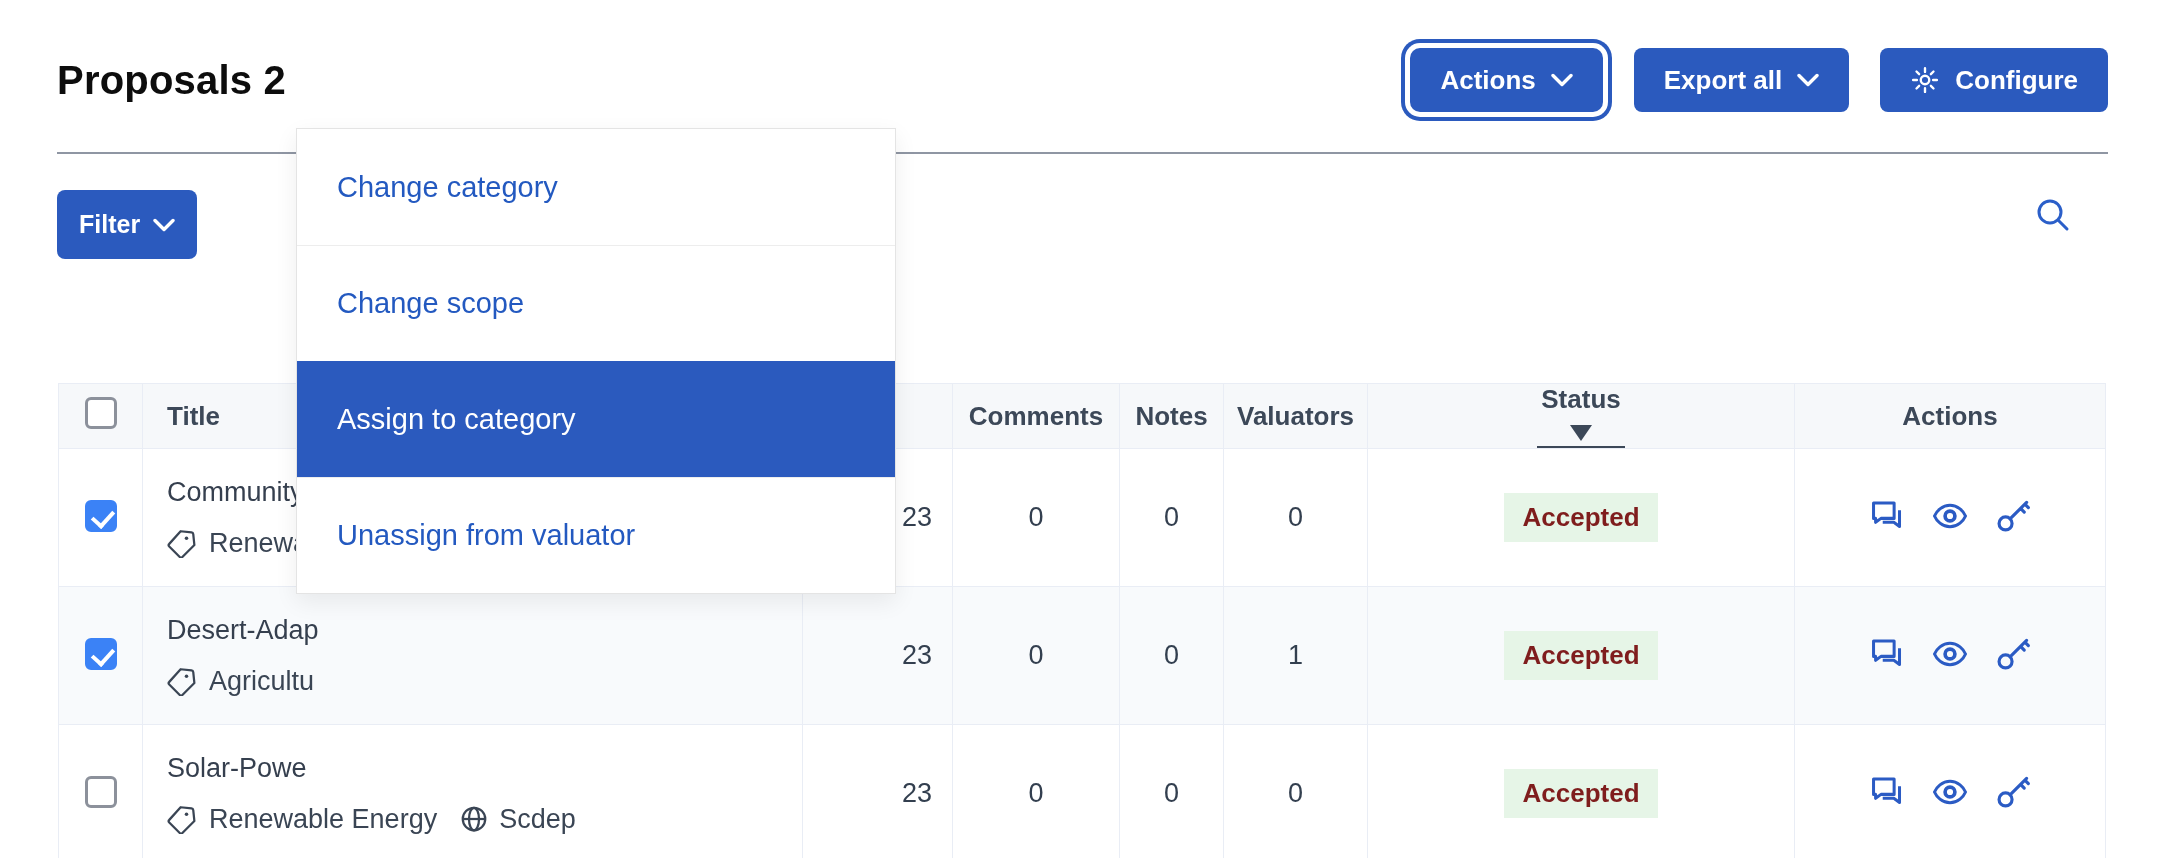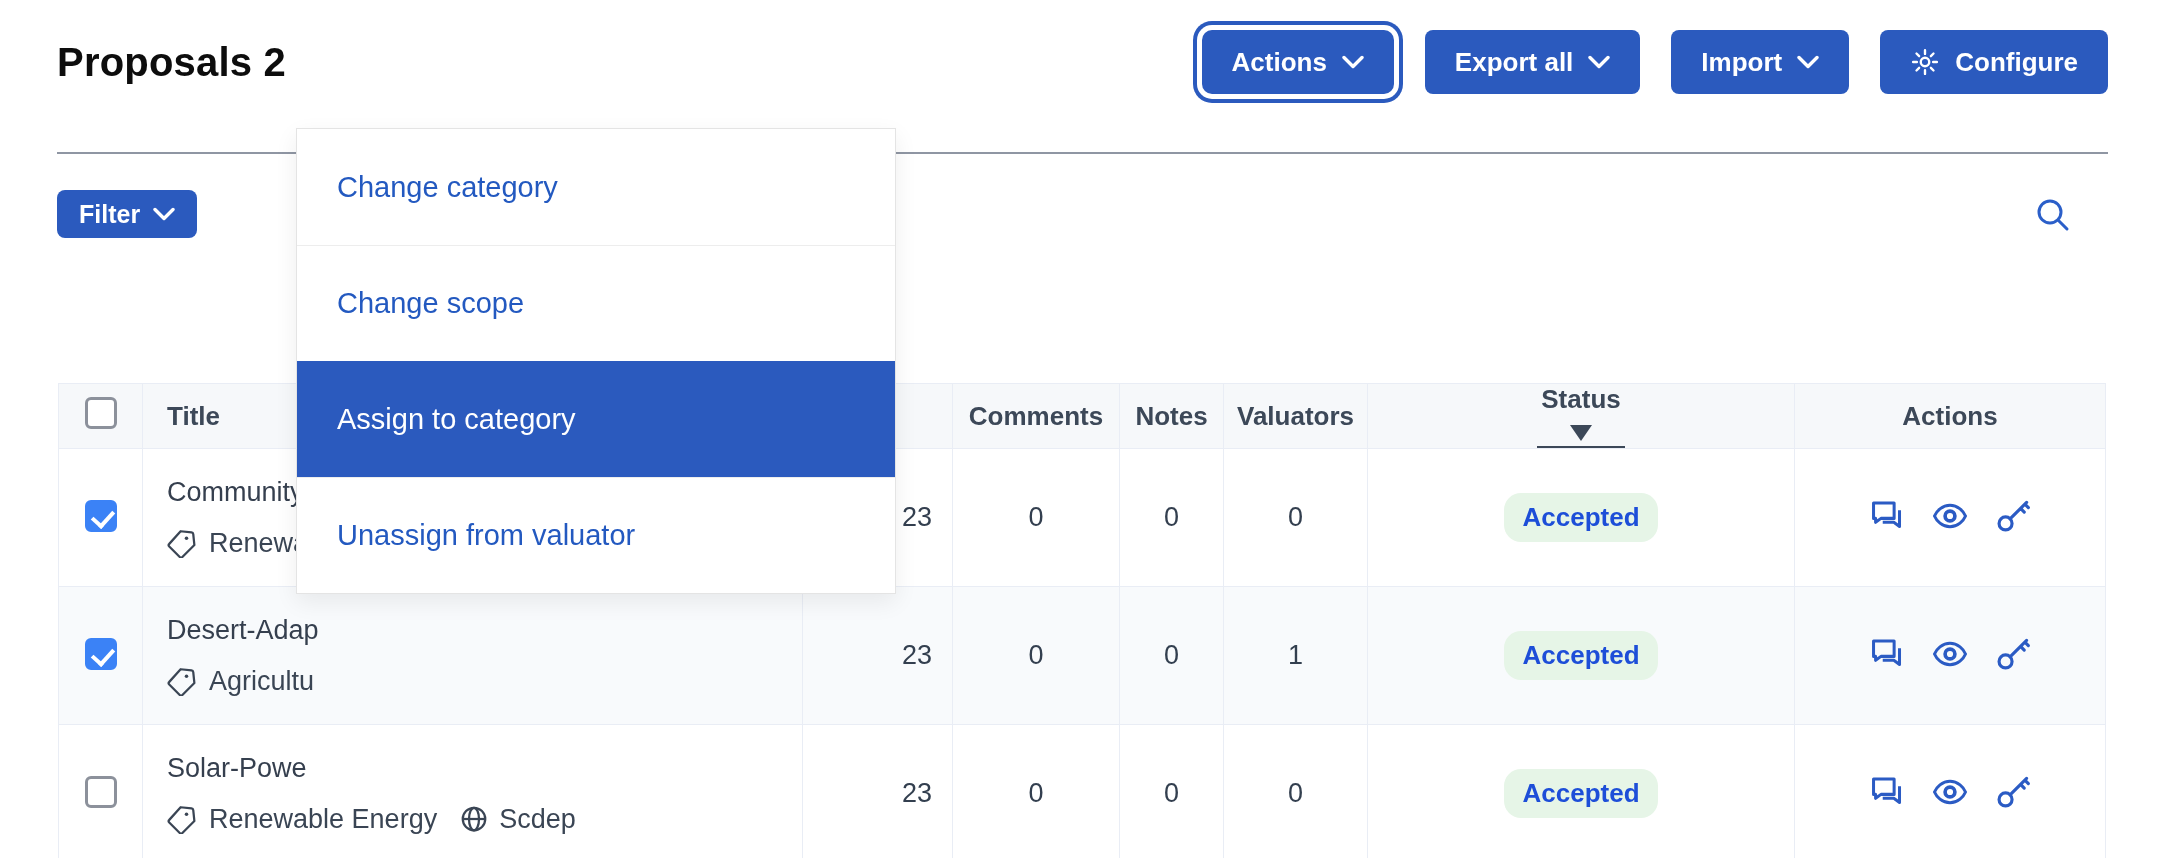--- a/index.html
+++ b/index.html
@@ -1,36 +1,36 @@
 <!DOCTYPE html>
 <html><head>
 <meta charset="utf-8">
 <style>
   * { margin:0; padding:0; box-sizing:border-box; }
   html,body { width:2166px; height:858px; background:#ffffff;
     font-family:"Liberation Sans", sans-serif; overflow:hidden; position:relative; }
 
   
-  .topbar { position:absolute; left:57px; right:58px; top:26px; height:72px;
+  .topbar { position:absolute; left:57px; right:58px; top:44px; height:72px;
     display:flex; align-items:center; justify-content:space-between; }
   .page-title { font-size:40px; font-weight:700; color:#0d0d0d; letter-spacing:.2px; }
   .btn-row { display:flex; align-items:center; gap:31px; }
   .btn { background:#2b5abe; color:#fff; font-weight:700; font-size:26px;
     height:64px; padding:0 30px; border-radius:8px; border:none;
     display:inline-flex; align-items:center; gap:15px; cursor:pointer;
     font-family:"Liberation Sans", sans-serif; white-space:nowrap; }
   .btn.focused { box-shadow:0 0 0 5px #ffffff, 0 0 0 9px #2b5abe; border-radius:10px; }
   .chev { width:22px; height:14px; display:block; }
   .gear { width:30px; height:30px; display:block; }
 
   
   .rule { position:absolute; left:57px; right:58px; top:152px; height:2px; background:#8f96a3; }
 
   
-  .btn-filter { position:absolute; left:57px; top:190px; height:48px; font-size:25px;
+  .btn-filter { position:absolute; left:57px; top:190px; height:69px; font-size:25px;
     padding:0 22px; gap:13px; }
   .search-ico { position:absolute; left:2032px; top:194px; width:44px; height:44px; cursor:pointer; }
 
   
   .tablewrap { position:absolute; left:58px; top:383px; width:2047px; }
   table { border-collapse:collapse; table-layout:fixed; width:2047px;
     border:1px solid #e9edf5; }
   col.c-check{width:84px;} col.c-title{width:660px;} col.c-date{width:150px;}
   col.c-comments{width:167px;} col.c-notes{width:104px;} col.c-valuators{width:144px;}
   col.c-status{width:427px;} col.c-actions{width:311px;}
@@ -55,22 +55,22 @@
   .cb.checked::after { content:""; position:absolute; left:8px; top:3px; width:10px; height:17px;
     border:solid #fff; border-width:0 4px 4px 0; transform:rotate(42deg); }
 
   .titlecell { padding:18px 0 18px 24px; }
   .row-title { font-size:27px; color:#353f4e; margin-bottom:20px; white-space:nowrap; }
   .row-cat { display:flex; align-items:center; gap:12px; font-size:27px; color:#3a4554; white-space:nowrap; }
   .tag-ico, .globe-ico { width:30px; height:30px; flex:0 0 auto; display:block; }
   .scope-wrap { display:inline-flex; align-items:center; gap:10px; margin-left:10px; }
 
   .statuscell { text-align:center; }
-  .badge { display:inline-block; background:#e6f5e7; color:#1d4ed8; font-weight:700;
-    font-size:26px; padding:9px 18px; border-radius:17px; }
+  .badge { display:inline-block; background:#e6f5e7; color:#7f1d1d; font-weight:700;
+    font-size:26px; padding:9px 18px; border-radius:0; }
 
   .actionscell { text-align:center; }
   .actions-inner { display:inline-flex; align-items:center; gap:25px; }
   .act-ico { width:38px; height:38px; display:block; cursor:pointer; }
 
   
   .dropdown { position:absolute; left:296px; top:128px; width:600px; z-index:20;
     background:#ffffff; border:1px solid #e4e4e4;
     box-shadow:0 8px 22px rgba(0,0,0,.07); }
   .menu-item { height:116px; display:flex; align-items:center; padding-left:40px;
@@ -93,26 +93,20 @@
         </svg>
     </button>
 
     <button class="btn">
       <span>Export all</span>
       <svg class="chev" viewBox="0 0 22 14" fill="none">
           <path d="M2 2.5 11 11.5 20 2.5" stroke="#fff" stroke-width="3.4" stroke-linecap="round" stroke-linejoin="round"></path>
         </svg>
     </button>
 
-    <button class="btn">
-      <span>Import</span>
-      <svg class="chev" viewBox="0 0 22 14" fill="none">
-          <path d="M2 2.5 11 11.5 20 2.5" stroke="#fff" stroke-width="3.4" stroke-linecap="round" stroke-linejoin="round"></path>
-        </svg>
-    </button>
 
 
 
     <button class="btn">
       <svg class="gear" viewBox="0 0 24 24" fill="none" stroke="#fff" stroke-width="1.9" stroke-linecap="round">
         <circle cx="12" cy="12" r="3.4"></circle>
         <path d="M12 2.5v3M12 18.5v3M2.5 12h3M18.5 12h3M5.2 5.2l2.1 2.1M16.7 16.7l2.1 2.1M18.8 5.2l-2.1 2.1M7.3 16.7l-2.1 2.1"></path>
       </svg>
       <span>Configure</span>
     </button>

